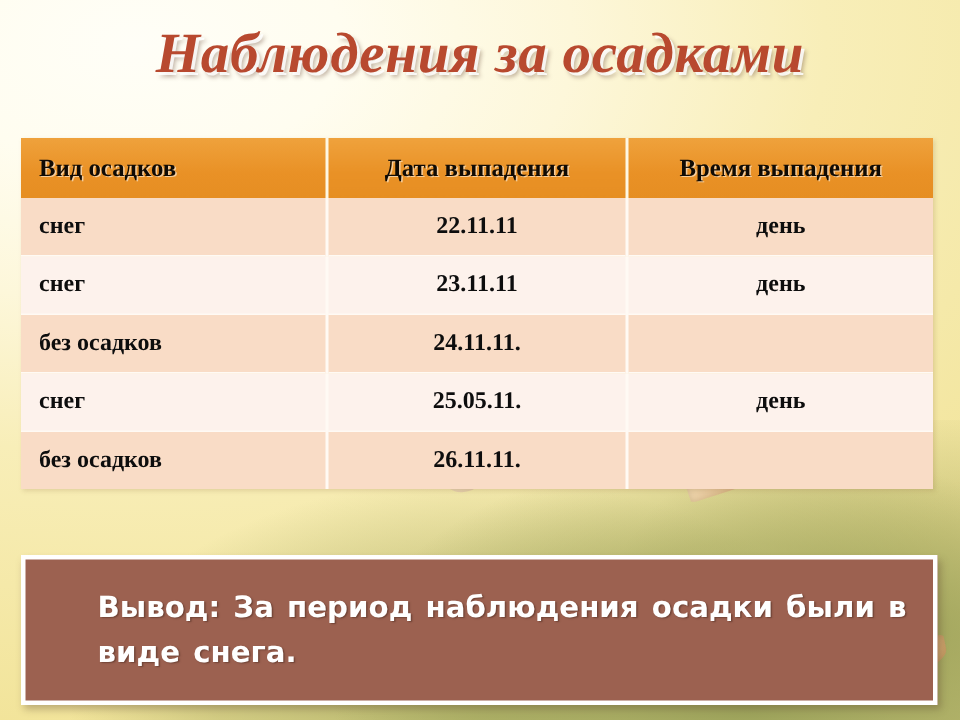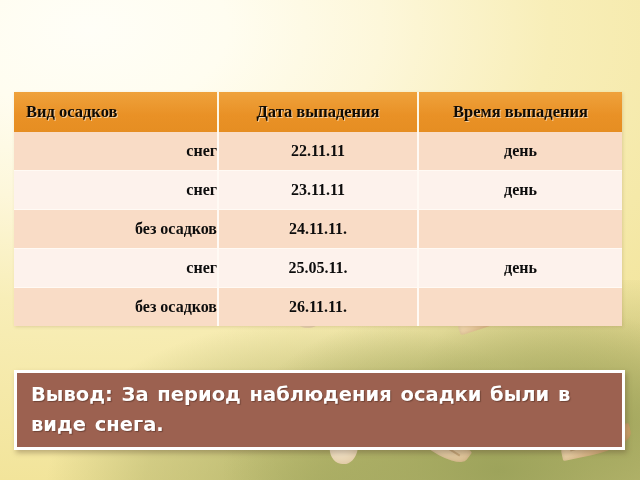--- a/index.html
+++ b/index.html
@@ -120,37 +120,38 @@
   .table thead th.h-type { text-align: left;   padding-left: 12px; }
   .table thead th.h-date { text-align: center; }
   .table thead th.h-time { text-align: center; }
 
   .table tbody tr.odd  td { background: #f9dcc6; }
   .table tbody tr.even td { background: #fdf2ec; }
   .table tbody td { border-right: 2px solid #fffaf4; }
   .table tbody td:last-child { border-right: none; }
   .table tbody tr + tr td { border-top: 1px solid #fffaf4; }
 
-  td.c-type { text-align: right; padding-left: 12px; }
+  td.c-type { text-align: left; padding-left: 12px; }
   td.c-date { text-align: center; }
   td.c-time { text-align: center; }
 
   
   .conclusion {
     position: absolute;
     left: 14px;
     top: 370px;
     width: 611px;
-    height: 80px;
+    height: 100px;
     box-sizing: border-box;
     background: #9c6150;
     border: 3px solid #ffffff;
     box-shadow: 2px 3px 5px rgba(90,65,45,.35);
     display: flex;
     align-items: center;
+    padding-left: 34px;
   }
   .conclusion p {
     margin: 0;
     padding: 0 14px;
     font-family: "DejaVu Sans", "Liberation Sans", sans-serif;
     font-weight: bold;
     font-size: 19.5px;
     line-height: 30px;
     color: #ffffff;
     text-shadow: 1px 1px 1px rgba(70,40,30,.5);
@@ -170,20 +171,21 @@
     <div class="leaf pale veined" style="left:330px; top:110px; width:70px; height:24px; transform:rotate(-32deg);"></div>
     <div class="leaf pale veined" style="left:150px; top:4px; width:74px; height:25px; transform:rotate(14deg);"></div>
     <div class="leaf veined" style="left:235px; top:2px; width:60px; height:22px; transform:rotate(-8deg);"></div>
     <div class="leaf pale veined" style="left:404px; top:150px; width:68px; height:23px; transform:rotate(36deg);"></div>
     <div class="leaf veined" style="left:560px; top:150px; width:72px; height:24px; transform:rotate(-12deg);"></div>
 
     <div class="acorn" style="left:290px; top:6px; width:34px; height:42px; transform:rotate(-10deg);"></div>
     <div class="acorn" style="left:330px; top:148px; width:28px; height:36px; transform:rotate(8deg);"></div>
   </div>
 
+  <div class="title">Наблюдения за осадками</div>
 
   <table class="table">
     <colgroup>
       <col class="col-type">
         <col class="col-date">
         <col class="col-time">
     </colgroup>
     <thead>
       <tr>
         <th class="h-type">Вид осадков</th>

